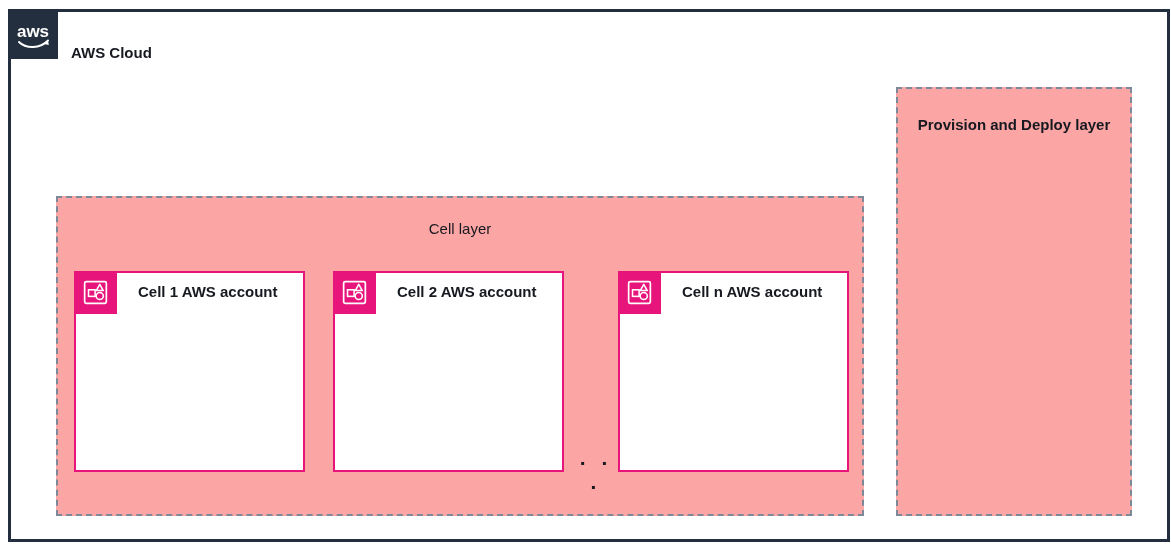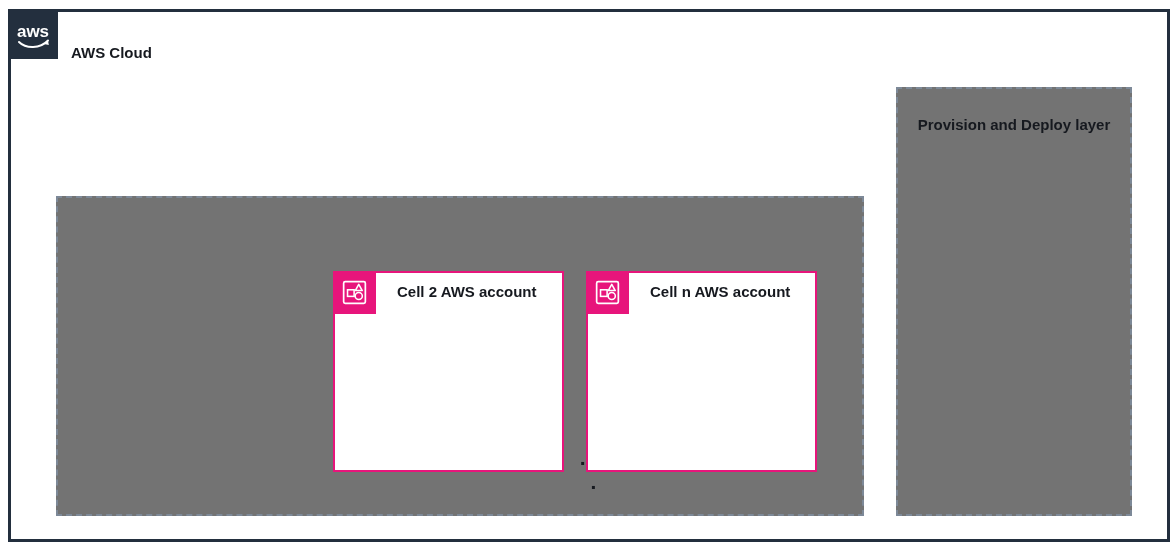--- a/index.html
+++ b/index.html
@@ -71,38 +71,38 @@
   
   .routing-box {
     left: 44px; top: 75px;  
     width: 812px; height: 65px;
   }
 
   
   .dashed-box {
     position: absolute;
     border: 2px dashed #7D8998;
-    background: #737373;
+    background: #fca5a5;
   }
   .cell-layer-box {
     left: 45px; top: 184px;  
     width: 808px; height: 320px;
   }
   .cell-layer-title {
     position: absolute;
     left: 0; right: 0; top: 22px;
     text-align: center;
     font-size: 15px;
     font-weight: 400;
     color: #16191F;
   }
   .cell-box { top: 73px; width: 231px; height: 201px; }
   .cell-box-1 { left: 16px; }
   .cell-box-2 { left: 275px; padding-left: 35px; }
-  .cell-box-n { left: 528px; }
+  .cell-box-n { left: 560px; }
 
   .cells-ellipsis {
     position: absolute;
     left: 516px; top: 248px;
     width: 44px;
     font-size: 21px;
     font-weight: 700;
     letter-spacing: 5px;
     color: #16191F;
     text-align: center;
@@ -133,21 +133,33 @@
       <svg viewBox="0 0 50 50" width="50" height="50">
         <text x="25" y="28" text-anchor="middle" font-size="17" font-weight="bold" font-family="Liberation Sans, sans-serif" fill="#ffffff">aws</text>
         <path d="M11 33 C 18 40, 32 40, 40 31.5" stroke="#ffffff" stroke-width="2" fill="none" stroke-linecap="round"></path>
         <path d="M40 31.5 l 0.8 4.6 l -4.8 -1.2 z" fill="#ffffff"></path>
       </svg>
     </div>
     <div class="aws-cloud-title">AWS Cloud</div>
 
 
     <div class="dashed-box cell-layer-box">
+      <div class="cell-layer-title">Cell layer</div>
 
+      <div class="pink-box cell-box cell-box-1">
+        <div class="res-icon">
+          <svg viewBox="0 0 40 40">
+            <rect x="6" y="6" width="28" height="28" rx="2" fill="none" stroke="#ffffff" stroke-width="2.2"></rect>
+            <rect x="11" y="16.5" width="8.5" height="8.5" fill="none" stroke="#ffffff" stroke-width="2"></rect>
+            <path d="M25.5 9.5 L30 17.5 L21 17.5 Z" fill="none" stroke="#ffffff" stroke-width="2" stroke-linejoin="round"></path>
+            <circle cx="25.5" cy="24.5" r="4.6" fill="none" stroke="#ffffff" stroke-width="2"></circle>
+          </svg>
+        </div>
+        <div class="pink-box-label">Cell 1 AWS account</div>
+      </div>
 
       <div class="pink-box cell-box cell-box-2">
         <div class="res-icon">
           <svg viewBox="0 0 40 40">
             <rect x="6" y="6" width="28" height="28" rx="2" fill="none" stroke="#ffffff" stroke-width="2.2"></rect>
             <rect x="11" y="16.5" width="8.5" height="8.5" fill="none" stroke="#ffffff" stroke-width="2"></rect>
             <path d="M25.5 9.5 L30 17.5 L21 17.5 Z" fill="none" stroke="#ffffff" stroke-width="2" stroke-linejoin="round"></path>
             <circle cx="25.5" cy="24.5" r="4.6" fill="none" stroke="#ffffff" stroke-width="2"></circle>
           </svg>
         </div>

